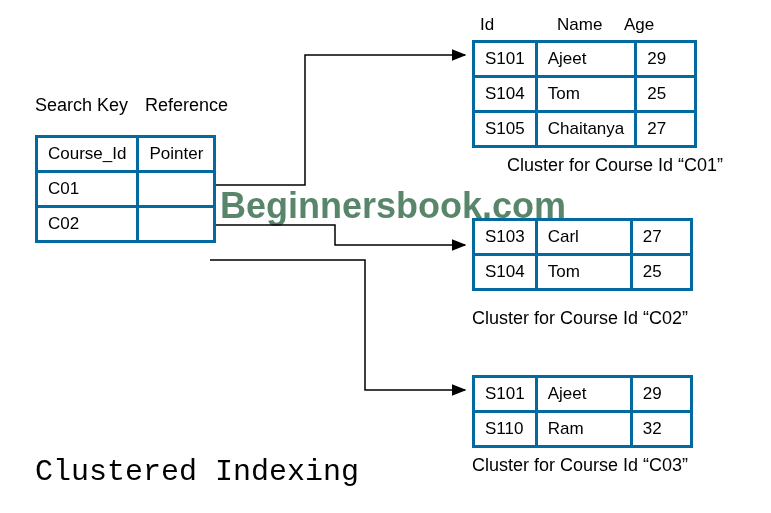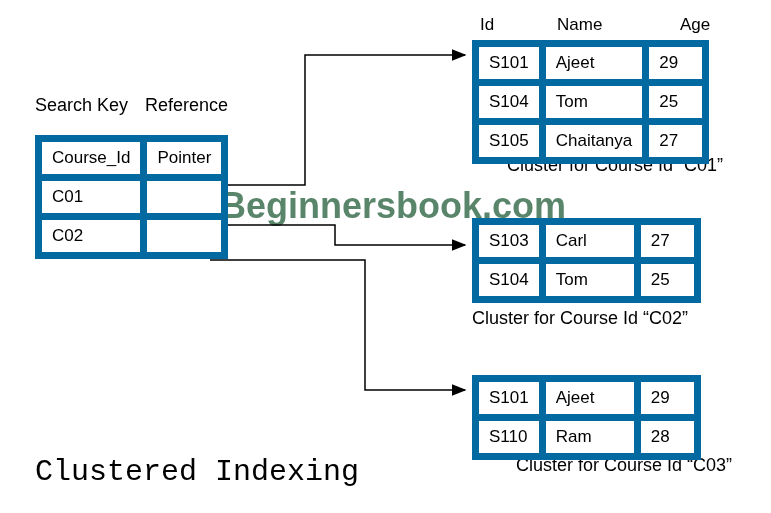--- a/index.html
+++ b/index.html
@@ -29,21 +29,21 @@
       opacity: 0.7;
       z-index: 0;
     }
     table {
       position: absolute;
       border-collapse: collapse;
       background: #fff;
       z-index: 2;
     }
     table th, table td {
-      border: 7px solid #0369a1;
+      border: 3px solid #0369a1;
       padding: 6px 10px;
       text-align: left;
       font-size: 17px;
       font-weight: normal;
     }
     table th { font-weight: normal; }
     .index-table td:first-child, .index-table th:first-child { width: 95px; }
     .index-table td:nth-child(2), .index-table th:nth-child(2) { width: 75px; }
     .cluster-table td:nth-child(1) { width: 60px; }
     .cluster-table td:nth-child(2) { width: 95px; }
@@ -77,21 +77,21 @@
   </tr>
   <tr>
     <td>C02</td>
     <td></td>
   </tr>
 </tbody>
   </table>
 
 <div class="cluster-header" style="left:480px; top:15px;">Id</div>
 <div class="cluster-header" style="left:545px; top:15px;margin-left:12px;">Name</div>
-<div class="cluster-header" style="left:680px; top:15px;">Age</div>
+<div class="cluster-header" style="left:624px; top:15px;">Age</div>
 
 <table class="cluster-table" style="left:472px; top:40px;">
   <tbody>
       <tr>
     <td>S101</td>
     <td>Ajeet</td>
     <td>29</td>
   </tr>
   <tr>
     <td>S104</td>
@@ -126,25 +126,25 @@
 <table class="cluster-table" style="left:472px; top:375px;">
   <tbody>
       <tr>
     <td>S101</td>
     <td>Ajeet</td>
     <td>29</td>
   </tr>
   <tr>
     <td>S110</td>
     <td>Ram</td>
-    <td>28</td>
+    <td>32</td>
   </tr>
 </tbody>
   </table>
-<div class="caption" style="left:472px; top:455px;margin-left:44px;">Cluster for Course Id “C03”</div>
+<div class="caption" style="left:472px; top:455px;">Cluster for Course Id “C03”</div>
 
 <div class="main-title" style="left:35px; top:455px;">Clustered Indexing</div>
 
 <svg class="arrows">
   <defs>
     <marker id="arrowhead" markerWidth="10" markerHeight="8" refX="9" refY="4" orient="auto">
       <polygon points="0 0, 10 4, 0 8" fill="#000"></polygon>
     </marker>
   </defs>
 

